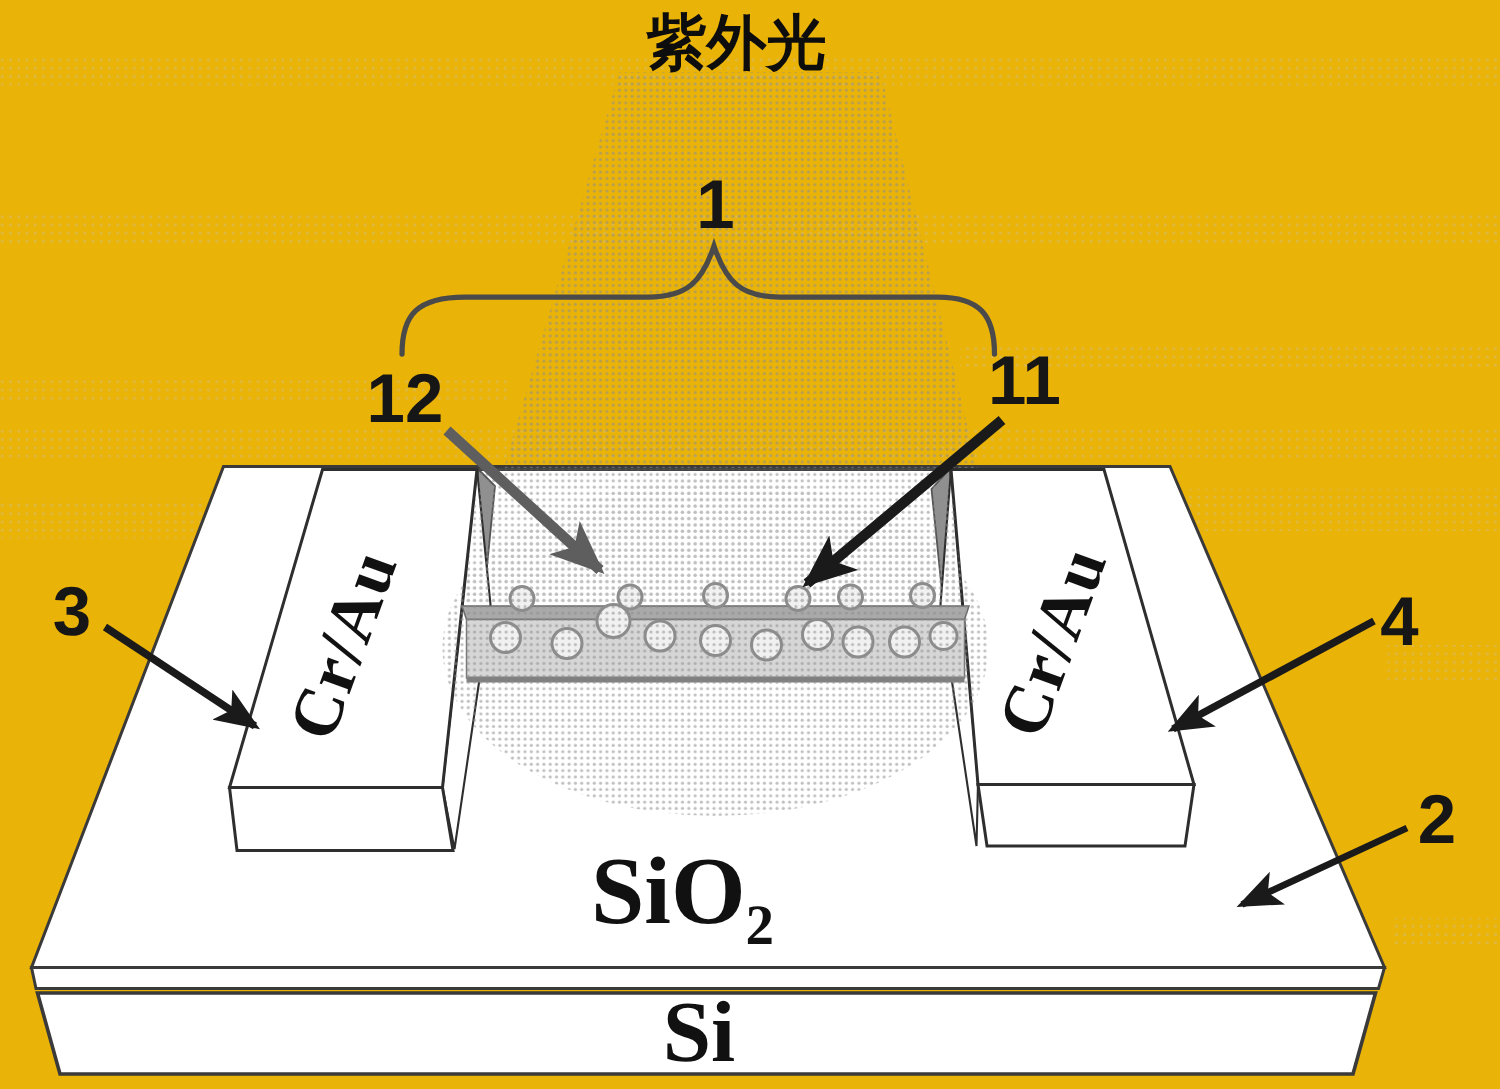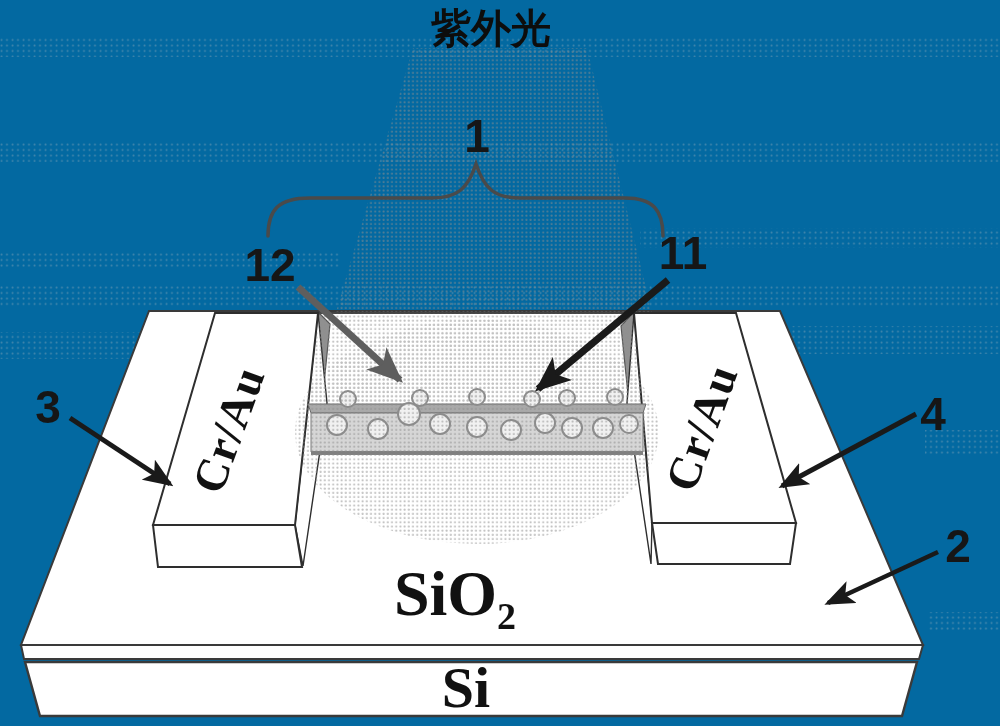--- a/index.html
+++ b/index.html
@@ -1,16 +1,16 @@
 <!DOCTYPE html>
 <html><head>
 <meta charset="utf-8">
 <style>
   html,body{margin:0;padding:0;background:#ffffff;}
-  #stage{position:relative;width:1000px;height:726px;background:#0369a1;overflow:hidden;}
+  #stage{position:relative;width:1000px;height:726px;background:#eab308;overflow:hidden;}
   svg{display:block;}
   .num-lbl{font-family:"Liberation Sans",sans-serif;font-weight:600;font-size:46px;fill:#161616;}
   .title-lbl{font-family:"Liberation Serif","DejaVu Serif",serif;font-weight:bold;font-size:40px;fill:#0d0d0d;}
   .mat-lbl{font-family:"Liberation Serif","DejaVu Serif",serif;font-weight:bold;fill:#111111;}
   .electrode-lbl{font-size:46px;letter-spacing:1px;}
   .oxide-lbl{font-size:64px;}
   .oxide-sub{font-size:38px;}
   .si-lbl{font-size:58px;}
 </style>
 </head>

